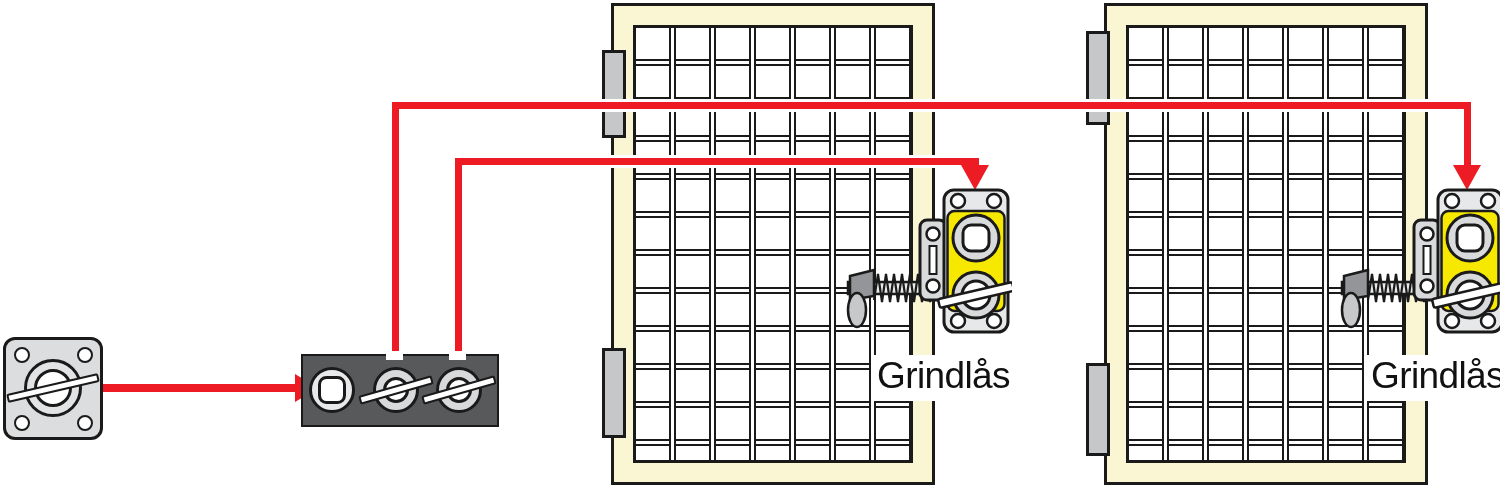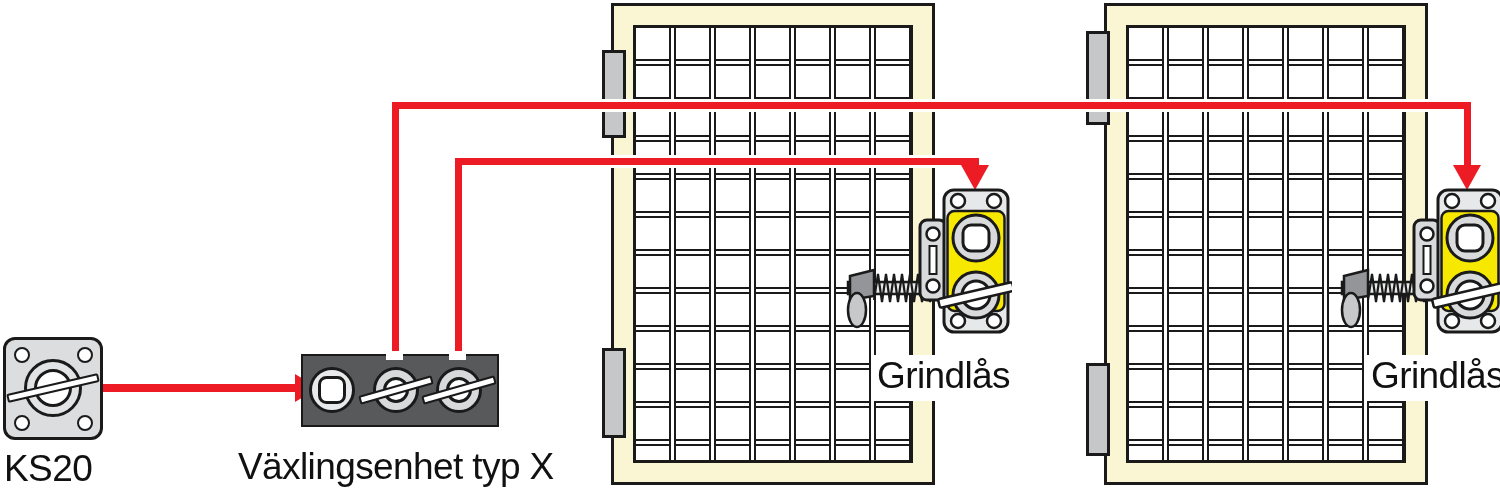--- a/index.html
+++ b/index.html
@@ -71,38 +71,36 @@
   <div id="ks20">
     <div class="screw" style="left:8px;top:7px;"></div>
     <div class="screw" style="left:71px;top:7px;"></div>
     <div class="screw" style="left:8px;top:75px;"></div>
     <div class="screw" style="left:71px;top:75px;"></div>
     <div class="cyl" style="left:18px;top:19px;width:58px;height:58px;">
       <div class="inner" style="width:38px;height:38px;"></div>
       <div class="keybar" style="width:94px;"></div>
     </div>
   </div>
-  <div class="diagram-label" style="left:4px;top:448px;">KS20</div>
 
   <div id="sw-unit">
     <div class="notch" style="left:83px;top:-5px;"></div>
     <div class="notch" style="left:146px;top:-5px;"></div>
     <div class="cyl" style="left:6px;top:11px;width:46px;height:46px;background:#E8E9EA;">
       <div class="inner keyway" style="width:28px;height:28px;"></div>
     </div>
     <div class="cyl" style="left:70px;top:11px;width:46px;height:46px;background:#D8D9DA;">
       <div class="inner" style="width:26px;height:26px;"></div>
       <div class="keybar" style="width:76px;transform:translate(-50%,-50%) rotate(-16deg);"></div>
     </div>
     <div class="cyl" style="left:133px;top:11px;width:46px;height:46px;background:#D8D9DA;">
       <div class="inner" style="width:26px;height:26px;"></div>
       <div class="keybar" style="width:76px;transform:translate(-50%,-50%) rotate(-16deg);"></div>
     </div>
   </div>
-  <div class="diagram-label" style="left:238px;top:446px;">Växlingsenhet typ X</div>
 
   <div class="lockgrp" style="left:840px;top:186px;">
     <svg width="172" height="162" viewBox="0 0 172 162">
       <rect x="8" y="96" width="102" height="12" fill="#E7E8E9" stroke="#1a1a1a" stroke-width="2.5"></rect>
       <polyline points="34,114 38,88 42,116 46,88 50,116 54,88 58,116 62,88 66,116 70,88 74,116 78,88 82,116 86,88 90,116 94,92" fill="none" stroke="#1a1a1a" stroke-width="2.2"></polyline>
       <path d="M34,84 L10,90 L10,114 L34,110 Z" fill="#939598" stroke="#1a1a1a" stroke-width="2.5"></path>
       <ellipse cx="17" cy="124" rx="9" ry="17" fill="#C7C8CA" stroke="#1a1a1a" stroke-width="2.5"></ellipse>
       <rect x="80" y="34" width="26" height="80" rx="7" fill="#D9DADB" stroke="#1a1a1a" stroke-width="3"></rect>
       <circle cx="93" cy="48" r="6.5" fill="#fff" stroke="#1a1a1a" stroke-width="2.5"></circle>
       <circle cx="93" cy="100" r="6.5" fill="#fff" stroke="#1a1a1a" stroke-width="2.5"></circle>

